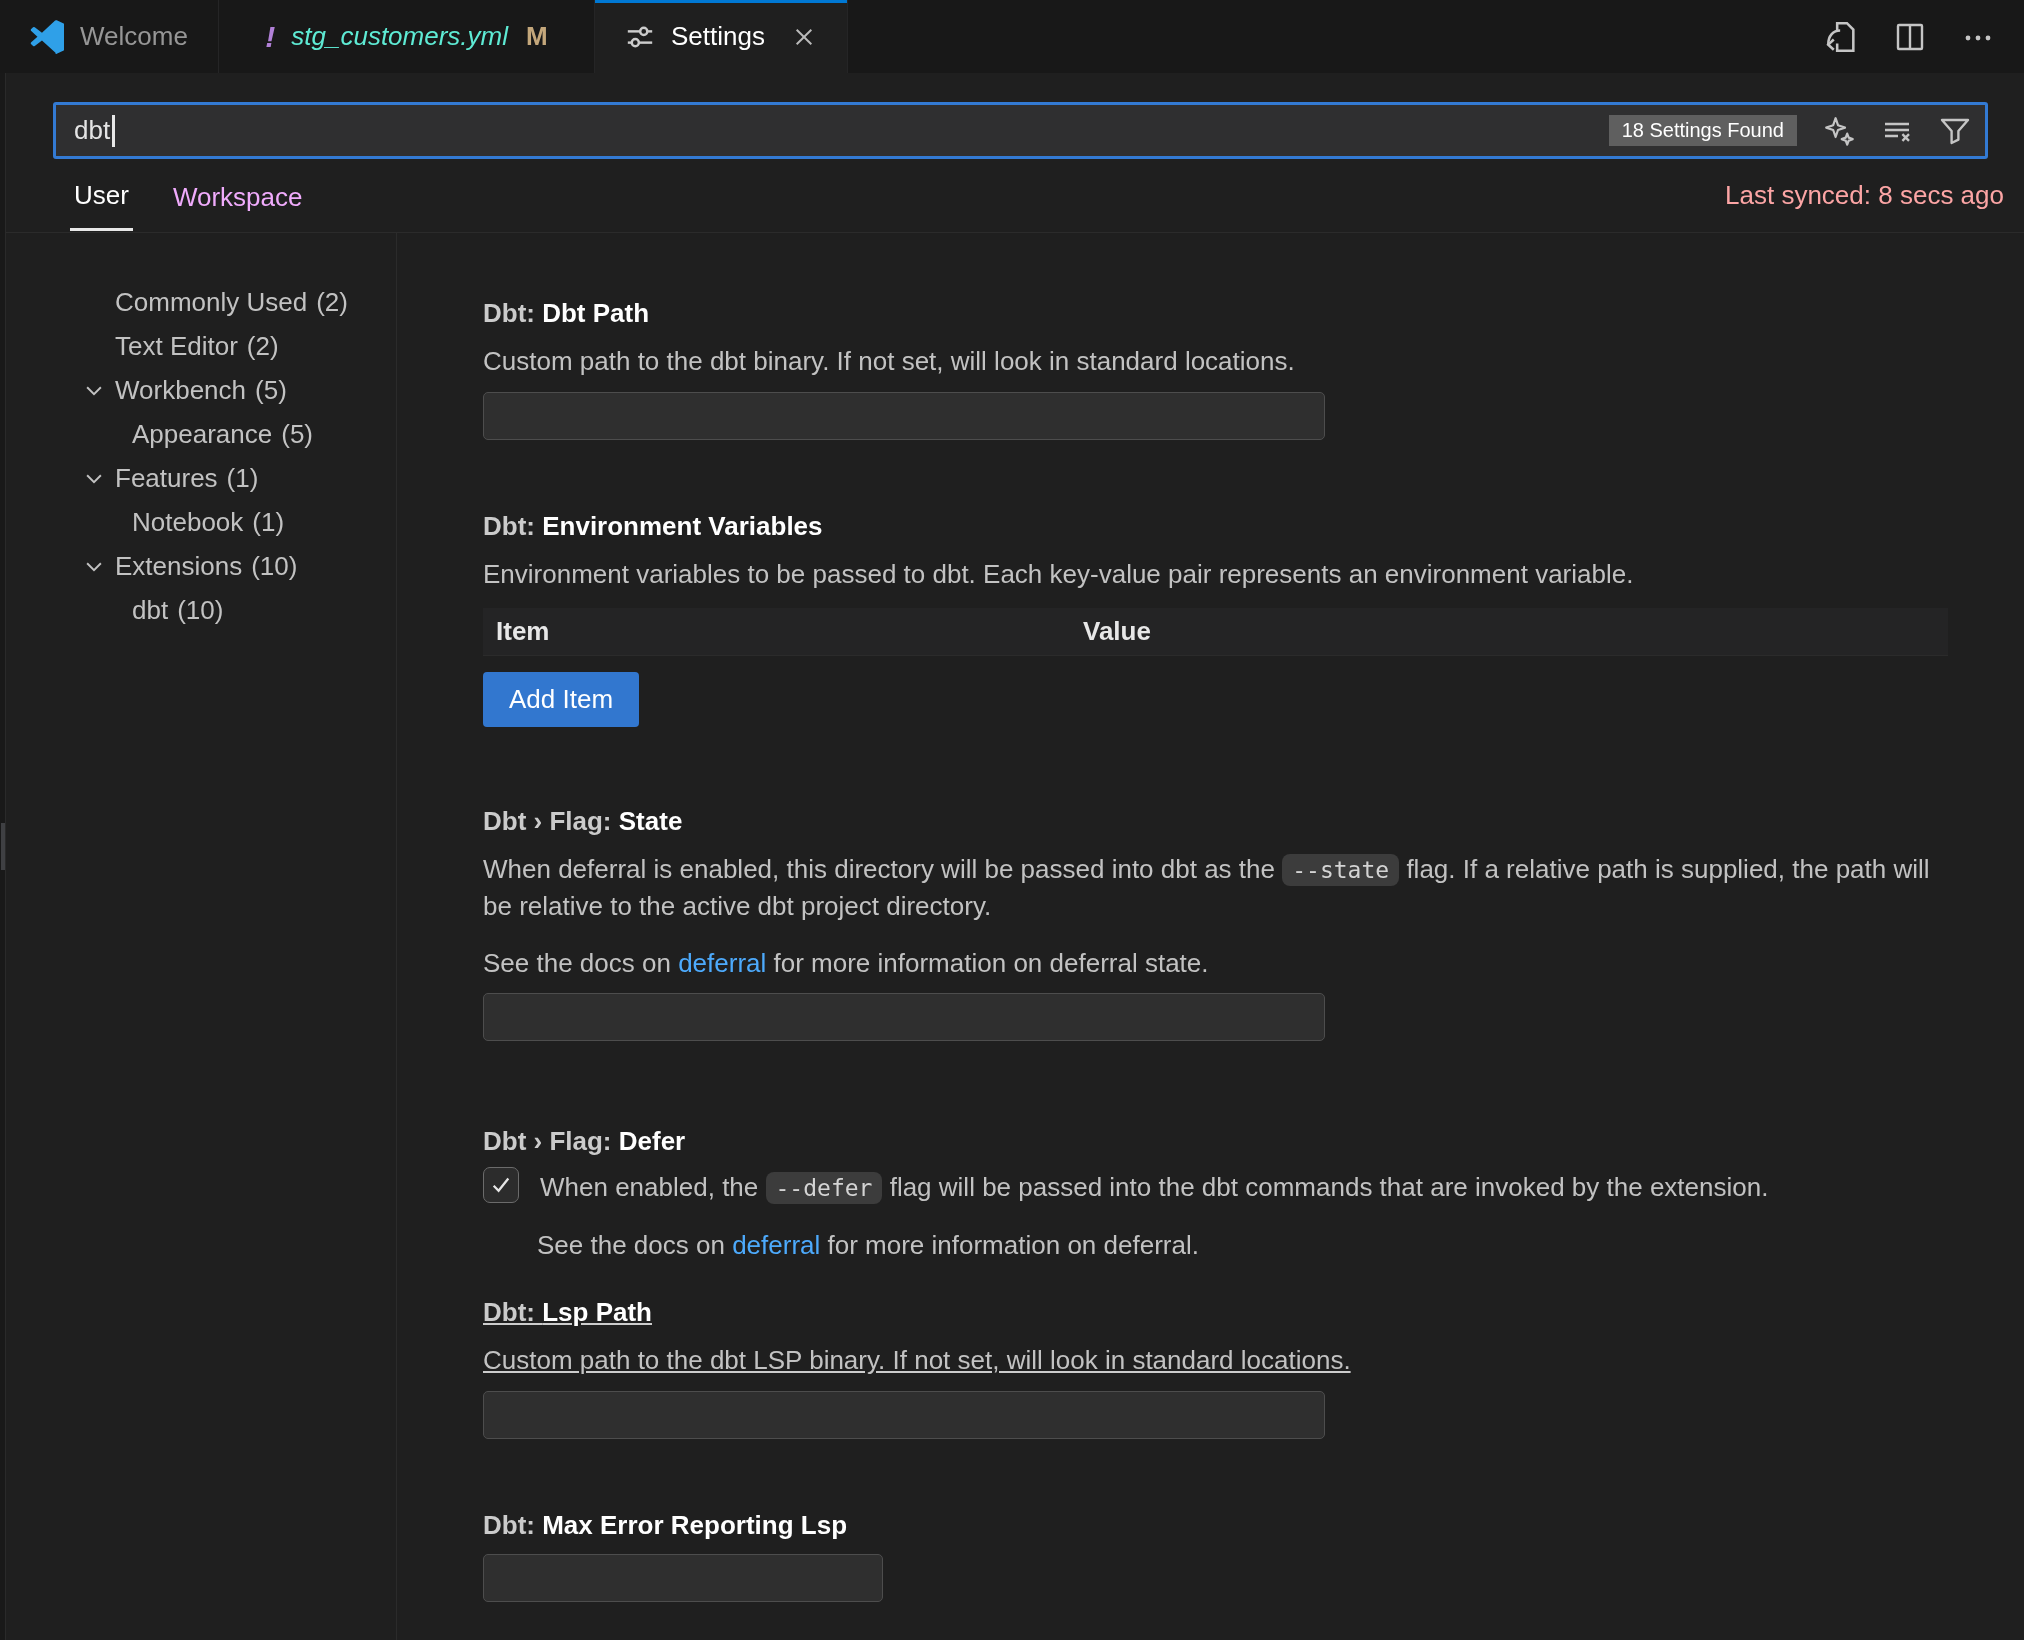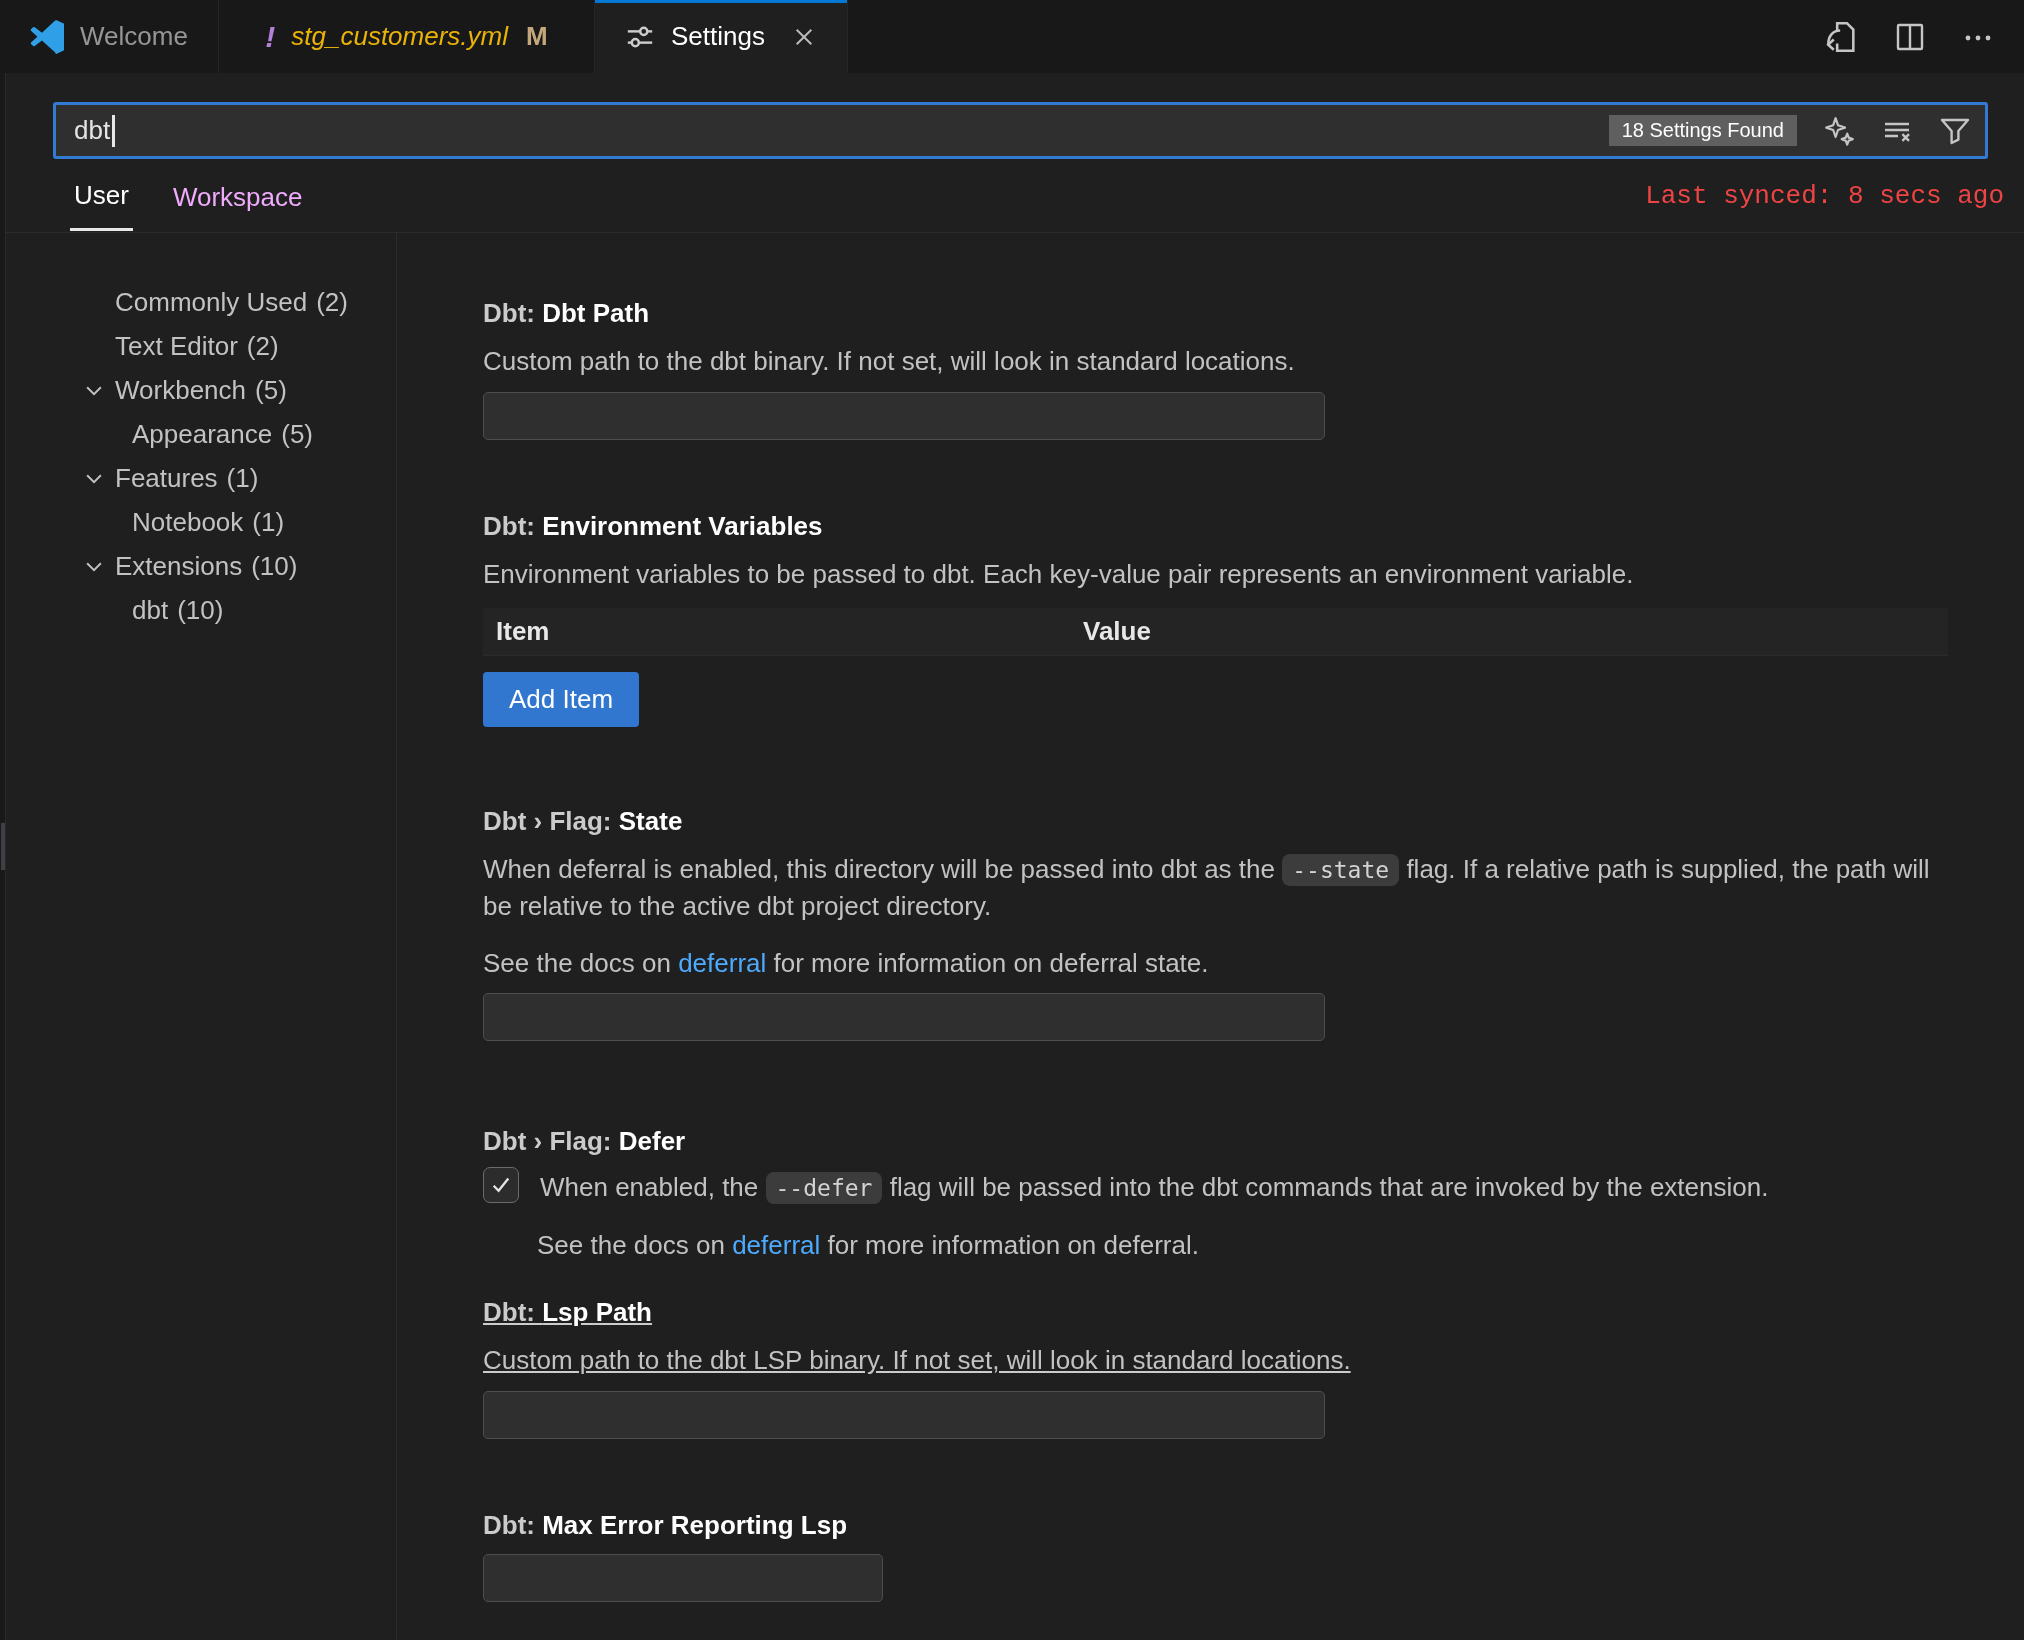--- a/index.html
+++ b/index.html
@@ -16,42 +16,42 @@
   
   .tab-bar { height:73px; background:#181818; display:flex; align-items:stretch; }
   .tab { display:flex; align-items:center; justify-content:center; gap:16px;
          background:#181818; border-right:1px solid #252526; padding:0 30px;
          color:#969696; cursor:pointer; position:relative; white-space:nowrap; }
   .tab.welcome { width:219px; }
   .tab.file { width:376px; }
   .tab.active { background:#1f1f1f; color:#ffffff; border-right:1px solid #252526; }
   .tab.active::before { content:""; position:absolute; top:0; left:0; right:0; height:3px; background:#0078d4; }
   .tab .excl { color:#b180d7; font-weight:700; font-size:30px; font-style:italic; }
-  .tab .fname { color:#eab308; font-style:italic; }
+  .tab .fname { color:#5eead4; font-style:italic; }
   .tab .mbadge { color:#e2c08d; opacity:.85; font-weight:600; margin-left:2px; }
   .tab .close { display:flex; margin-left:10px; opacity:.9; }
   .tab-rest { flex:1; display:flex; align-items:center; justify-content:flex-end; gap:36px; padding-right:30px; }
   .icon-btn { display:flex; align-items:center; cursor:pointer; }
 
   
   .search-row { background:#1f1f1f; padding:29px 36px 0 53px; }
   .search-box { height:57px; background:#2f2f30; border:3px solid #337ad3; border-radius:3px;
                 display:flex; align-items:center; padding:0 14px 0 18px; }
   .search-text { color:#e4e4e4; }
   .caret { width:3px; height:32px; background:#e8e8e8; margin-left:2px; }
   .search-spacer { flex:1; }
   .badge { background:#5f5f5f; color:#ffffff; font-size:20px; padding:4px 13px; border-radius:0; white-space:nowrap; }
   .search-controls { display:flex; align-items:center; gap:26px; margin-left:26px; }
 
   
   .scope-row { height:74px; display:flex; align-items:center; padding:0 20px 0 70px;
                border-bottom:1px solid #2b2b2b; background:#1f1f1f; }
   .scope { color:#f0abfc; margin-right:36px; padding:20px 4px 17px 4px; cursor:pointer; }
   .scope.active { color:#ffffff; border-bottom:3px solid #e7e7e7; }
-  .sync { margin-left:auto; color:#ef4444;font-family:Liberation Mono, monospace; }
+  .sync { margin-left:auto; color:#fca5a5; }
 
   
   .content { display:flex; height:1407px; }
   .toc { width:397px; border-right:1px solid #2b2b2b; padding-top:47px; flex-shrink:0; }
   .toc-row { display:flex; align-items:center; height:44px; color:#c2c2c2; cursor:pointer; }
   .toc-row .chev { width:32px; margin-left:83px; display:flex; align-items:center; }
   .toc-row.lvl2 { padding-left:132px; }
   .toc-row .count { margin-left:9px; }
   .toc-label { white-space:nowrap; }
 

